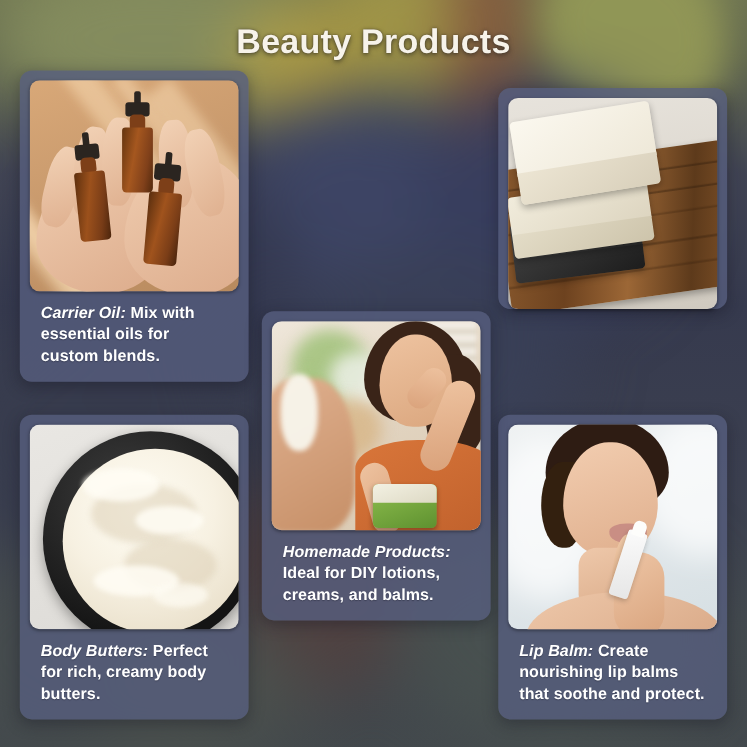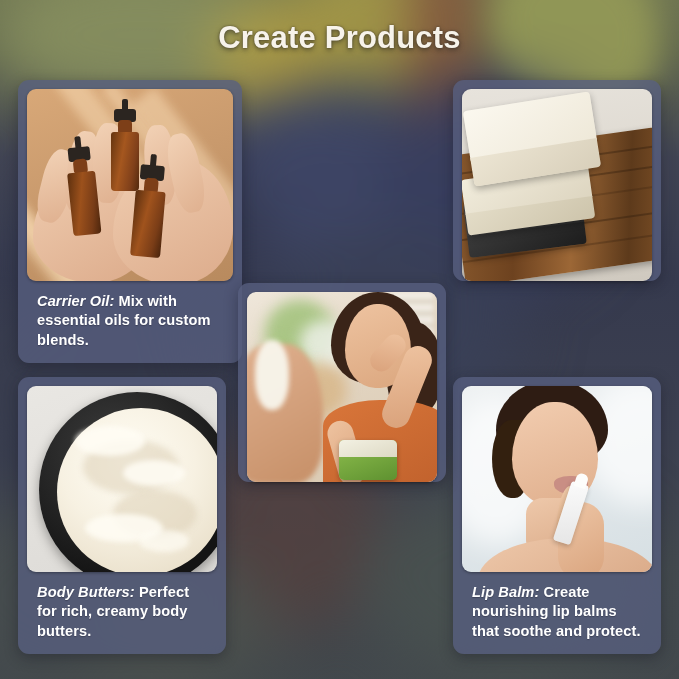--- a/index.html
+++ b/index.html
@@ -61,21 +61,21 @@
     font-size:14.6px;
     line-height:1.33;
     font-weight:bold;
     padding:11px 10px 13px 10px;
     letter-spacing:.1px;
     text-shadow:0 1px 1px rgba(35,38,55,.45);
   }
   .caption .lbl{font-style:italic;font-weight:bold;}
 
   
-  #card-carrier {left:18px; top:80px;  width:224px;}
+  #card-carrier {left:18px; top:64px;  width:208px;}
   #card-soap    {left:453px;top:80px;  width:208px;}
   #card-butter  {left:18px; top:377px; width:208px;}
   #card-lip     {left:453px;top:377px; width:208px;}
   #card-home    {left:238px;top:283px; width:208px; z-index:5;}
 
   #card-carrier .photo,#card-soap .photo{height:192px;}
   #card-butter .photo,#card-lip .photo{height:186px;}
   #card-home .photo{height:190px;}
 
   
@@ -158,21 +158,21 @@
       <div class="blob" style="left:0px;top:330px;width:260px;height:220px;background:rgba(55,60,78,.9);"></div>
 
       <div class="blob" style="left:230px;top:470px;width:200px;height:200px;background:rgba(86,64,62,.75);"></div>
       <div class="blob" style="left:400px;top:520px;width:300px;height:200px;background:rgba(74,82,80,.8);"></div>
       <div class="blob" style="left:-20px;top:540px;width:280px;height:190px;background:rgba(70,76,78,.8);"></div>
       <div class="blob" style="left:120px;top:600px;width:200px;height:130px;background:rgba(78,84,78,.7);"></div>
     </div>
   </div>
 
   <div class="heading">
-    <div>Create Products</div>
+    <div>Beauty Products</div>
   </div>
 
   <div class="card" id="card-carrier">
     <div class="photo">
       <div class="ph oil-bg"></div>
       <div class="oil-ray" style="left:70px;top:-30px;width:26px;height:150px;"></div>
       <div class="oil-ray" style="left:118px;top:-20px;width:16px;height:150px;"></div>
       <div class="oil-ray" style="left:150px;top:-10px;width:30px;height:160px;"></div>
       <div class="oil-ray" style="left:-10px;top:70px;width:24px;height:150px;"></div>
       <div class="oil-ray" style="left:20px;top:100px;width:18px;height:140px;"></div>
@@ -253,20 +253,23 @@
       <div class="hair" style="left:84px;top:0px;width:94px;height:92px;"></div>
       <div class="hair" style="left:140px;top:30px;width:56px;height:96px;border-radius:40% 50% 50% 40%;"></div>
       <div class="face" style="left:98px;top:12px;width:66px;height:84px;"></div>
       <div class="torso" style="left:76px;top:108px;width:126px;height:86px;"></div>
       <div class="arm" style="left:146px;top:52px;width:28px;height:86px;transform:rotate(22deg);"></div>
       <div class="arm" style="left:130px;top:40px;width:22px;height:42px;transform:rotate(42deg);"></div>
       <div class="arm" style="left:86px;top:128px;width:26px;height:66px;transform:rotate(-16deg);"></div>
       <div class="greenjar" style="left:92px;top:148px;width:58px;height:40px;">
         <div class="lid"></div>
       </div>
+    </div>
+    <div class="caption">
+      <span class="lbl">Homemade Products:</span><span> Ideal for DIY lotions, creams, and balms.</span>
     </div>
   </div>
 
   <div class="card" id="card-butter">
     <div class="photo">
       <div class="ph butter-bg"></div>
       <div class="jar-outer" style="left:12px;top:6px;width:196px;height:196px;"></div>
       <div class="jar-inner" style="left:30px;top:22px;width:168px;height:168px;"></div>
       <div class="swirl" style="left:56px;top:54px;width:96px;height:54px;"></div>
       <div class="swirl" style="left:86px;top:104px;width:84px;height:48px;"></div>

